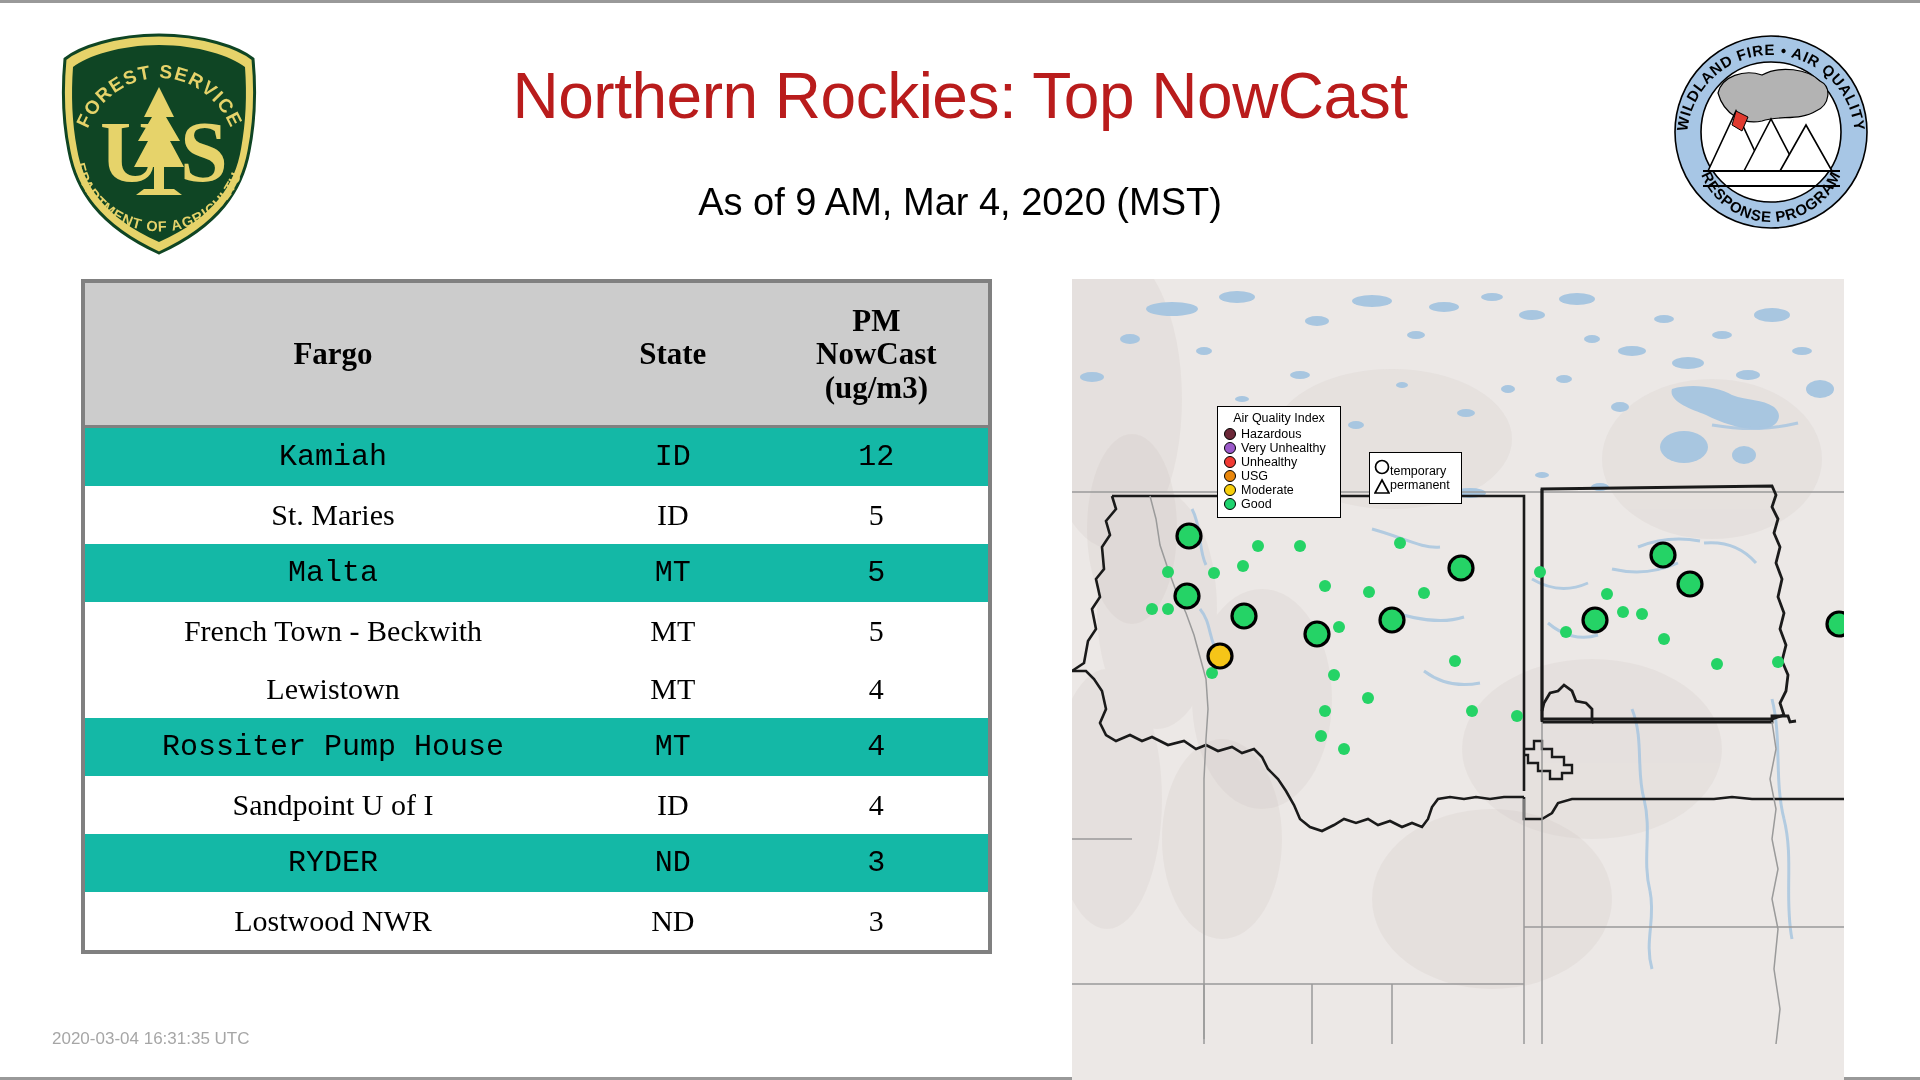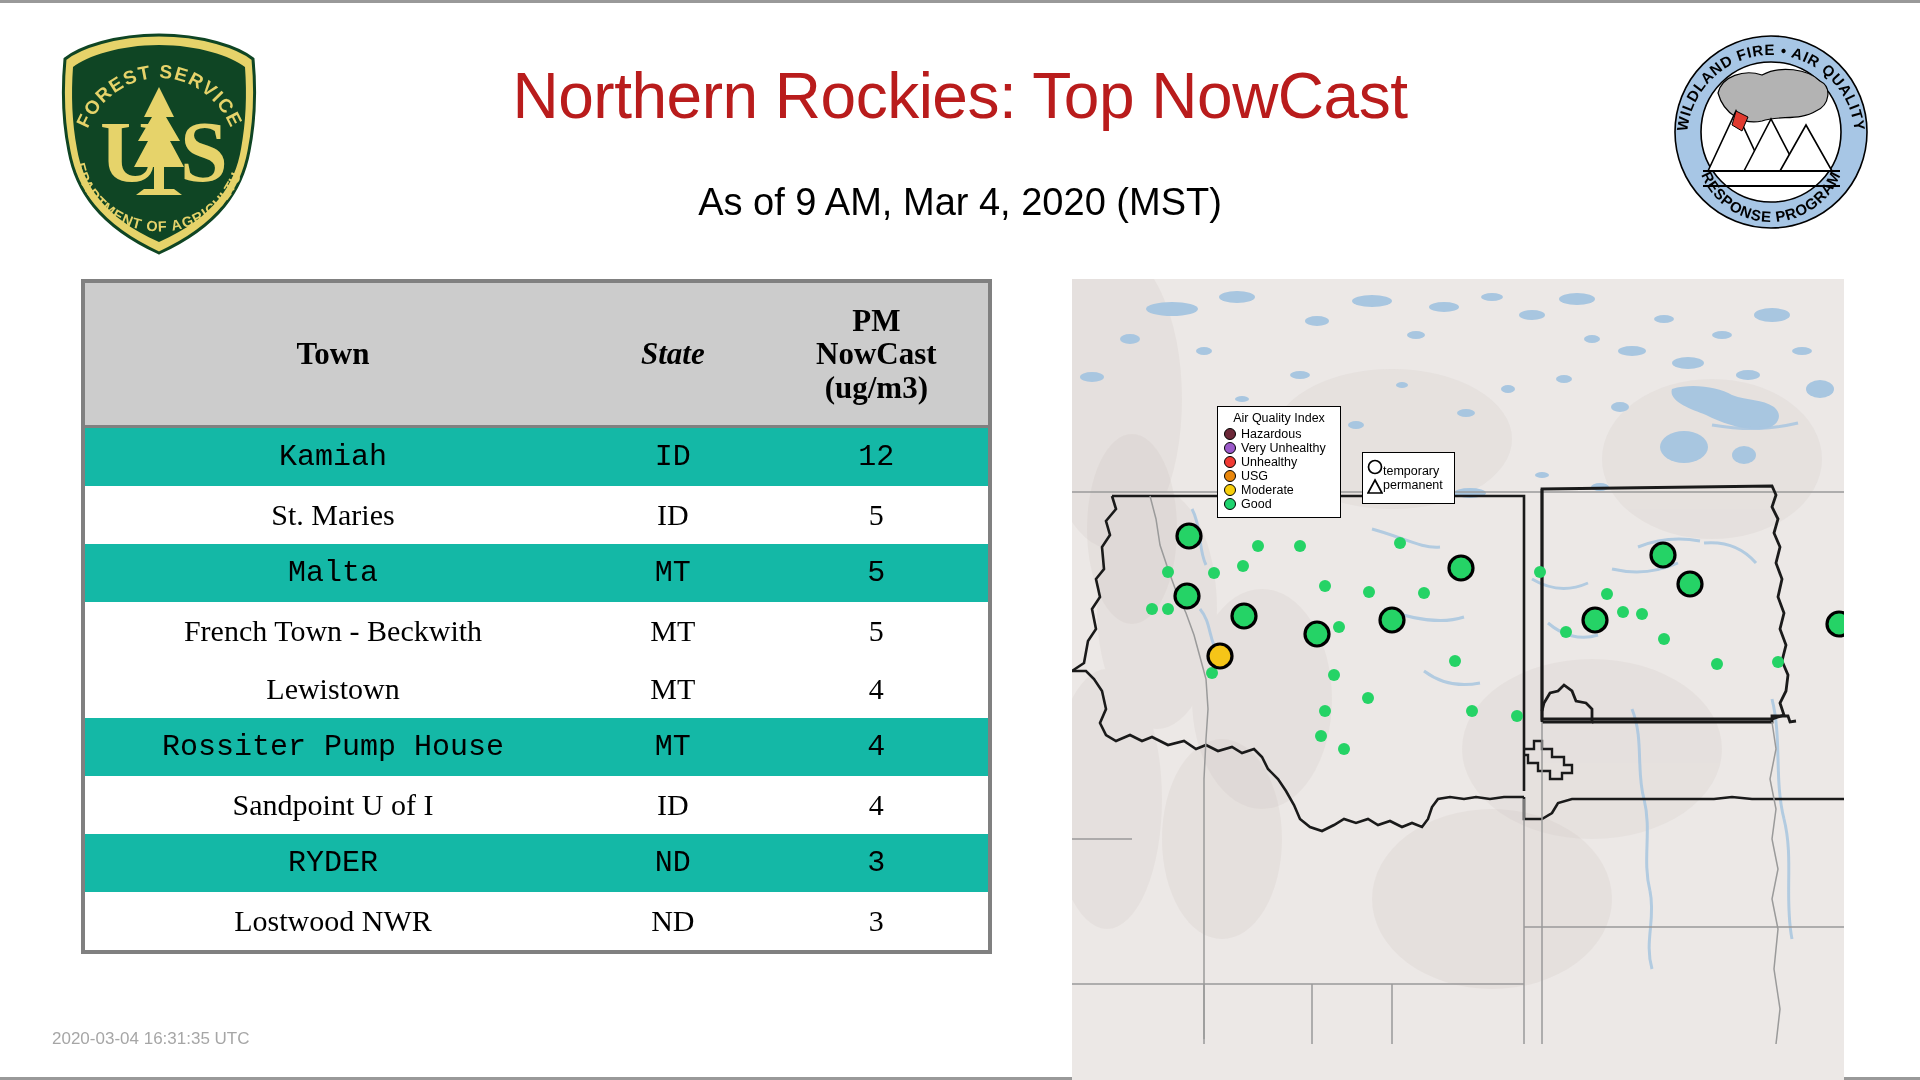--- a/index.html
+++ b/index.html
@@ -97,21 +97,21 @@
     font-family: "Liberation Serif", serif;
     font-size: 30px;
     color: #000000;
     text-align: center;
     height: 58px;
     padding: 0 4px;
   }
   table.aqtable tbody tr.odd td { background: #14b8a6; font-family: Liberation Mono, monospace; }
   table.aqtable tbody tr.even td { background: #ffffff; }
   .col-site  { width: 55.5%; }
-  .col-state { width: 20%; font-style: italic; }
+  .col-state { width: 20%; }
   .col-pm    { width: 24.5%; }
 
   
   .map {
     position: absolute;
     left: 1072px;
     top: 276px;
     width: 772px;
     height: 970px;
     overflow: hidden;
@@ -151,21 +151,21 @@
     height: 12px;
     border-radius: 50%;
     border: 1.4px solid #000;
     box-sizing: border-box;
     flex: 0 0 auto;
   }
   .legend-label { font-size: 12.5px; color: #000; }
 
   .legend-shape {
     position: absolute;
-    left: 290px;
+    left: 297px;
     top: 173px;
     width: 93px;
     height: 52px;
     background: #ffffff;
     border: 1.5px solid #000000;
     box-sizing: border-box;
     display: flex;
     align-items: center;
     padding-left: 4px;
     font-family: "Liberation Sans", sans-serif;
@@ -255,21 +255,21 @@
         <textPath href="#wfBot" startOffset="50%" text-anchor="middle">RESPONSE PROGRAM</textPath>
       </text>
     </svg>
   </div>
 
   <div class="table-wrap">
     <table class="aqtable">
       <thead>
         <tr>
           <th class="col-site">
-            <span>Town</span>
+            <span>Fargo</span>
           </th>
           <th class="col-state">
             <span>State</span>
           </th>
           <th class="col-pm">
             <div>PM</div>
             <div>NowCast</div>
             <div>(ug/m3)</div>
           </th>
         </tr>

